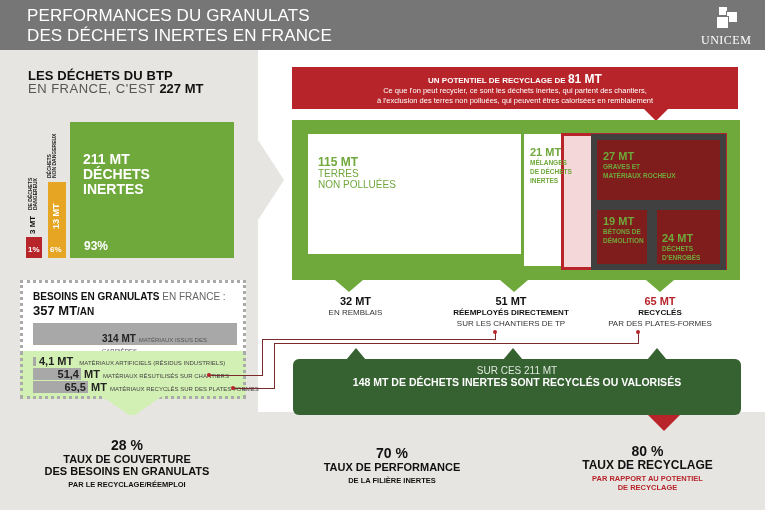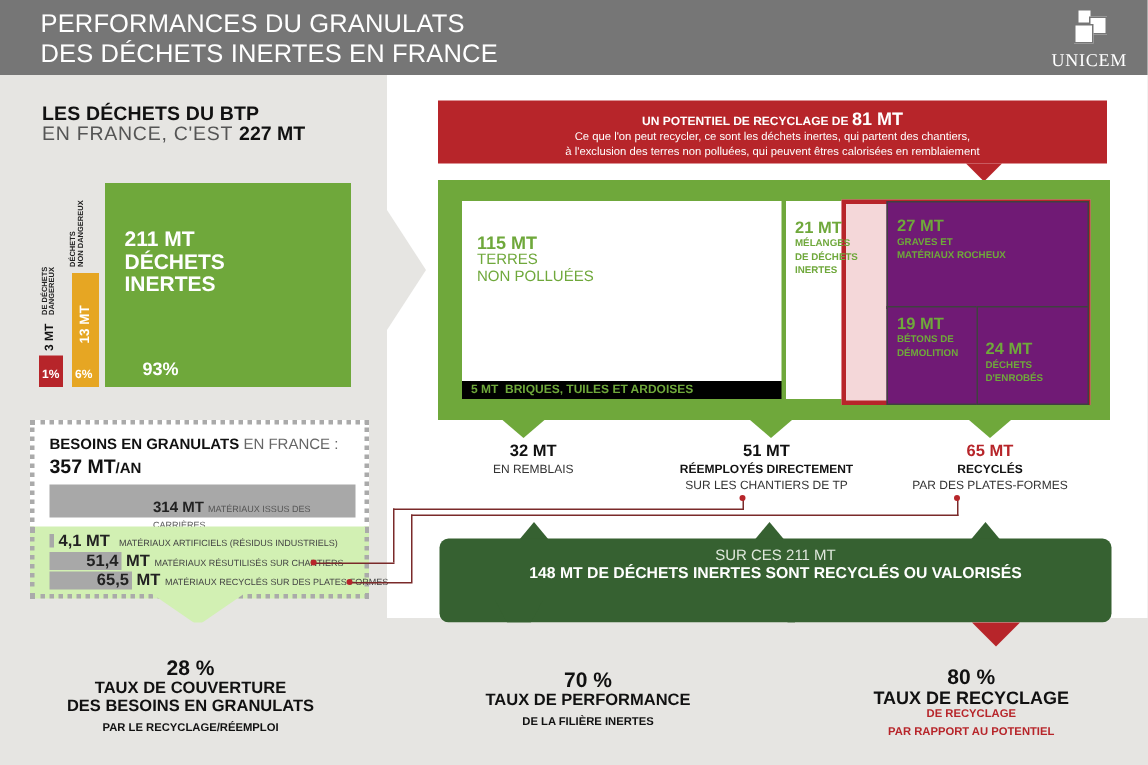--- a/index.html
+++ b/index.html
@@ -9,21 +9,21 @@
 .logo{position:absolute;left:700px;top:6px;width:60px;height:40px}
 .logo-sq{position:absolute;background:#fff;border:1px solid #767676}
 .logo-txt{position:absolute;left:1px;top:27px;color:#fff;font-family:"Liberation Serif",serif;font-size:12px;letter-spacing:0.5px}
 .rightbg{position:absolute;left:258px;top:50px;width:507px;height:362px;background:#fff}
 .chev{position:absolute;left:258px;top:140px;width:0;height:0;border-top:40px solid transparent;border-bottom:40px solid transparent;border-left:26px solid #e6e5e2}
 .lt-h1{position:absolute;left:28px;top:68px;font-size:13px;font-weight:900;color:#111;letter-spacing:0.1px}
 .lt-h2{position:absolute;left:28px;top:81px;font-size:13px;color:#555;letter-spacing:0.5px}
 .lt-h2 b{color:#111;font-weight:900;letter-spacing:0}
 .bar-green{position:absolute;left:70px;top:122px;width:164px;height:136px;background:#6fa83b}
 .bar-green .v{position:absolute;left:13px;top:30px;color:#fff;font-size:14px;font-weight:900;line-height:15px}
-.bar-green .p{position:absolute;left:25px;bottom:5px;color:#fff;font-size:12px;font-weight:900}
+.bar-green .p{position:absolute;left:14px;bottom:5px;color:#fff;font-size:12px;font-weight:900}
 .bar-yel{position:absolute;left:48px;top:182px;width:18px;height:76px;background:#e6a623}
 .bar-red{position:absolute;left:26px;top:237px;width:16px;height:21px;background:#b7252a}
 .bar-red .p,.bar-yel .p{position:absolute;bottom:4px;left:2px;color:#fff;font-size:8px;font-weight:bold}
 .vt{position:absolute;transform:rotate(-90deg);transform-origin:left top;white-space:nowrap;font-weight:900}
 .gran{position:absolute;left:20px;top:280px;width:226px;height:115px;background:#fff;border:3px dotted #aaa}
 .gran-h{position:absolute;left:10px;top:8px;font-size:10px;font-weight:900;color:#111}
 .gran-h span{font-weight:normal;color:#666}
 .gran-v{position:absolute;left:10px;top:20px;font-size:13px;font-weight:900;color:#111}
 .gran-v span{font-size:10px}
 .gbar{position:absolute;left:10px;top:40px;width:204px;height:22px;background:#a8a8a8;font-size:10px;font-weight:900;padding:10px 0 0 69px;color:#222}
@@ -38,21 +38,21 @@
 .redbanner .t b{font-size:12px}
 .redbanner .s{font-size:7.5px;line-height:10px}
 .redtri{position:absolute;left:644px;top:109px;width:0;height:0;border-left:12px solid transparent;border-right:12px solid transparent;border-top:12px solid #b7252a}
 .gframe{position:absolute;left:292px;top:120px;width:448px;height:160px;background:#6fa83b}
 .box115{position:absolute;left:16px;top:14px;width:213px;height:120px;background:#fff}
 .box115 .v{position:absolute;left:10px;top:21px;color:#6fa83b;font-size:12px;font-weight:900}
 .box115 .l{position:absolute;left:10px;top:34px;color:#6fa83b;font-size:10px;line-height:11px}
 .blk{position:absolute;left:16px;top:134px;width:213px;height:12px;background:#000;color:#6fa83b;font-size:8px;font-weight:bold;padding:1px 0 0 6px}
 .box21{position:absolute;left:232px;top:14px;width:45px;height:132px;background:#fff}
 .redbox{position:absolute;left:269px;top:13px;width:166px;height:137px;border:3px solid #b7252a;background:#f4d7d9}
-.sub{position:absolute;background:#701a75;border:1px solid #404040}
+.sub{position:absolute;background:#7f1d1d;border:6px solid #404040}
 .mt{color:#6fa83b;font-weight:900;font-size:11px}
 .ml{color:#6fa83b;font-weight:bold;font-size:6.5px;line-height:9px}
 .gtri{position:absolute;width:0;height:0;border-left:14px solid transparent;border-right:14px solid transparent;border-top:12px solid #6fa83b}
 .res{position:absolute;top:296px;text-align:center;line-height:11px}
 .res .a{font-size:11px;font-weight:900;color:#111}
 .res .b{font-size:8px;font-weight:900;color:#111}
 .res .c{font-size:8px;color:#333}
 .dgbox{position:absolute;left:293px;top:359px;width:448px;height:56px;background:#366131;border-radius:6px;text-align:center;color:#fff}
 .dgbox .s{font-size:10px;margin-top:6px;color:#dfe8dc}
 .dgbox .m{font-size:10.5px;font-weight:900}
@@ -133,21 +133,20 @@
 <div class="redtri"></div>
 
 <div class="gframe">
   <div class="box115">
     <div class="v">115 MT</div>
     <div class="l">
         <div>TERRES</div>
         <div>NON POLLUÉES</div>
       </div>
   </div>
-  <div class="blk"><span>5 MT</span>&nbsp; <span>BRIQUES, TUILES ET ARDOISES</span></div>
   <div class="box21"></div>
   <div class="redbox">
     <div class="sub" style="left:27px;top:-2px;width:135px;height:72px">
       <div style="position:absolute;left:6px;top:10px">
         <div class="mt">27 MT</div>
         <div class="ml">GRAVES ET</div>
         <div class="ml">MATÉRIAUX ROCHEUX</div>
       </div>
     </div>
     <div class="sub" style="left:27px;top:68px;width:62px;height:66px">
@@ -220,16 +219,16 @@
   <div class="c">PAR LE RECYCLAGE/RÉEMPLOI</div>
 </div>
 <div class="bpanel bp" style="left:259px;width:266px;padding-top:30px">
   <div class="a">70 %</div>
   <div class="b">TAUX DE PERFORMANCE</div>
   <div class="c">DE LA FILIÈRE INERTES</div>
 </div>
 <div class="bpanel bp" style="left:530px;width:235px;padding-top:28px">
   <div class="a">80 %</div>
   <div class="b" style="font-size:12px">TAUX DE RECYCLAGE</div>
+  <div class="c" style="color:#b7252a">PAR RAPPORT AU POTENTIEL</div>
   <div class="c" style="color:#b7252a;margin-top:0">DE RECYCLAGE</div>
-  <div class="c" style="color:#b7252a">PAR RAPPORT AU POTENTIEL</div>
 </div>
 <div class="redtri2"></div>
 
 </body></html>

